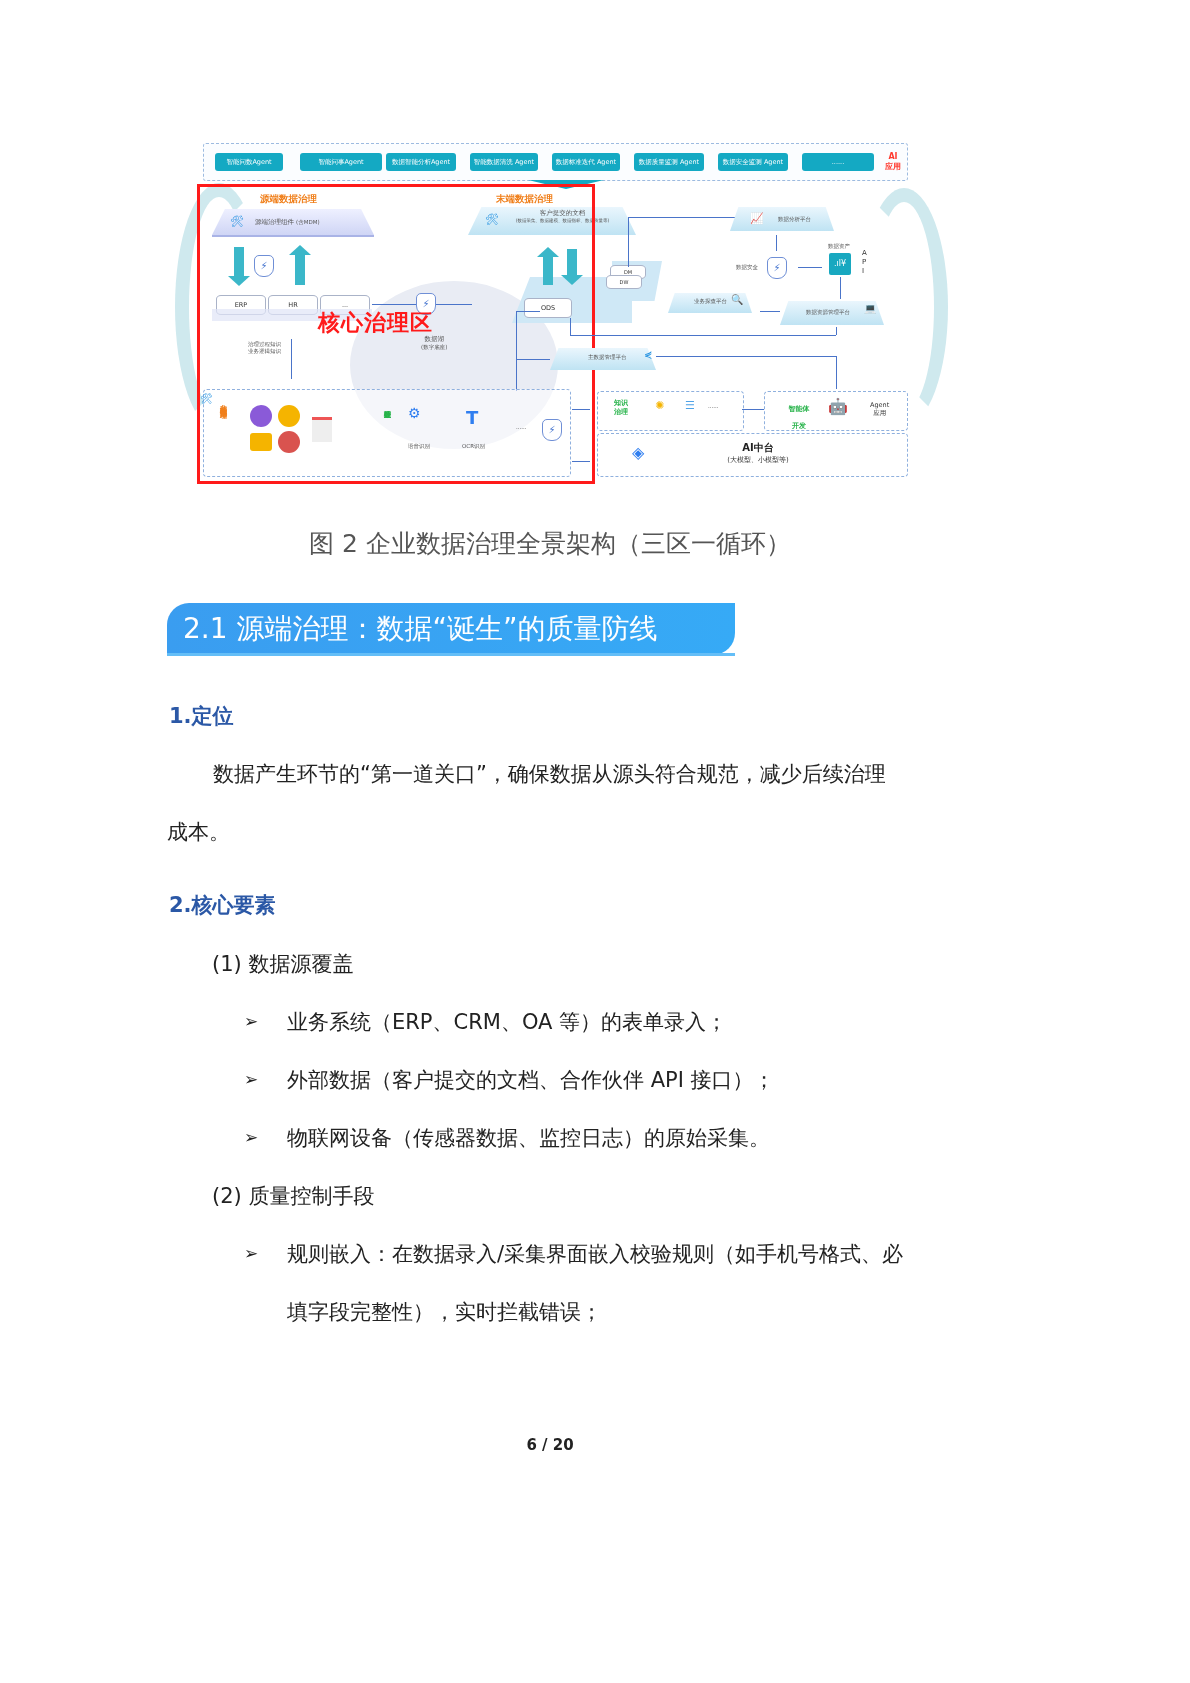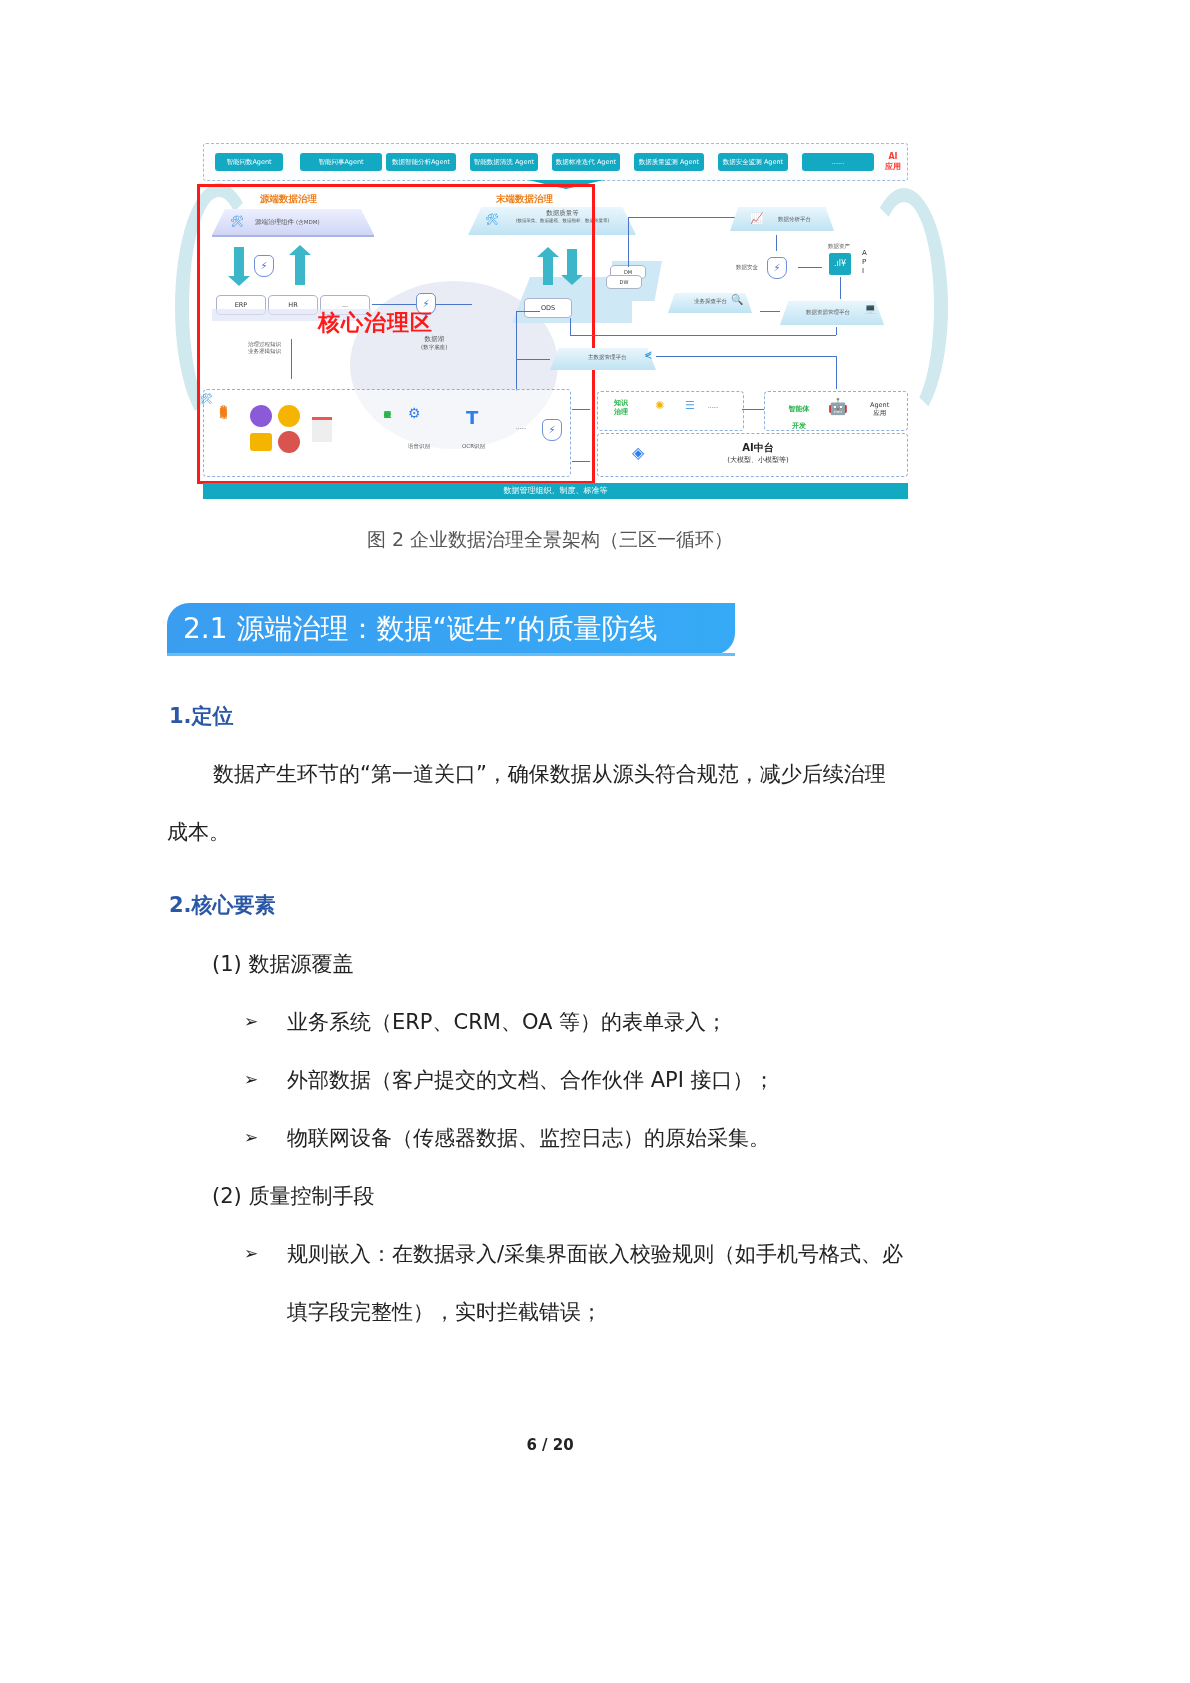--- a/index.html
+++ b/index.html
@@ -30,21 +30,21 @@
   .hero { left:118px; top:165px; color:#ff1a1a; font-size:22px; font-weight:bold; letter-spacing:1px; font-family:"DejaVu Sans",sans-serif; }
   .dashbox { position:absolute; border:1px dashed #8fb0de; border-radius:4px; background:rgba(255,255,255,0.55); }
   .green { color:#27b34a; font-weight:bold; }
   .orange-v { color:#f07f1a; font-size:7px; font-weight:bold; writing-mode:vertical-rl; letter-spacing:1px; }
   .circ { position:absolute; width:22px; height:22px; border-radius:50%; }
   .line { position:absolute; background:#4a74c9; }
   .footer-bar { left:3px; top:340px; width:705px; height:16px; background:#14a9c3; color:#fff; font-size:8px; text-align:center; line-height:16px; }
   .arc { position:absolute; border:14px solid #cfe9ee; border-radius:50%; }
 
   
-  .caption { left:0; width:1100px; top:527px; text-align:center; font-size:19px; color:#555; }
+  .caption { left:0; width:1100px; top:527px; text-align:center; font-size:25px; color:#555; }
   .banner { left:167px; top:603px; width:568px; height:52px; background:linear-gradient(90deg,#3a9df0,#36aaf6);
             border-radius:22px 0 22px 0; color:#fff; font-size:28px; line-height:52px; padding-left:16px; box-sizing:border-box; }
   .banner-under { left:167px; top:653px; width:568px; height:3px; background:#64bef7; }
   .h2 { color:#2b58a6; font-size:21px; font-weight:bold; left:169px; }
   .p { font-size:21px; color:#222; }
   .bullet { position:absolute; left:244px; font-size:17px; color:#222; }
   .page-no { left:0; width:1100px; top:1436px; text-align:center; font-size:15px; font-weight:bold; color:#222; }
 </style>
 </head>
 <body>
@@ -103,21 +103,21 @@
   <div class="abs tiny" style="left:48px;top:198px;text-align:center;">
     <div>治理过程知识</div>
     <div>业务逻辑知识</div>
   </div>
   <div class="line" style="left:91px;top:196px;width:1px;height:40px;"></div>
 
   <div class="abs zone-title" style="left:296px;top:50px;">末端数据治理</div>
   <div class="trap-b" style="left:268px;top:64px;width:168px;height:28px;"></div>
   <div class="abs" style="left:285px;top:70px;color:#1f8fe0;font-size:11px;">🛠</div>
   <div class="abs" style="left:300px;top:66px;width:125px;text-align:center;">
-    <div class="small">数据质量等</div>
+    <div class="small">客户提交的文档</div>
     <div style="font-size:4.5px;color:#555;line-height:6px;">(数据采集、数据建模、数据指标、数据质量等)</div>
   </div>
 
   <div class="abs" style="left:312px;top:134px;width:120px;height:46px;background:#cfe8f6;clip-path:polygon(15% 0,100% 0,100% 100%,0 100%);"></div>
   <div class="abs" style="left:337px;top:104px;border-left:11px solid transparent;border-right:11px solid transparent;border-bottom:10px solid #3bb7c9;"></div>
   <div class="vbar" style="left:343px;top:114px;height:28px;"></div>
   <div class="vbar" style="left:367px;top:106px;height:28px;"></div>
   <div class="abs" style="left:361px;top:132px;border-left:11px solid transparent;border-right:11px solid transparent;border-top:10px solid #3bb7c9;"></div>
   <div class="cyl" style="left:324px;top:155px;width:46px;">ODS</div>
   <div class="abs" style="left:412px;top:118px;width:50px;height:40px;background:#cfe8f6;clip-path:polygon(0 0,100% 0,85% 100%,0 100%);"></div>
@@ -196,21 +196,20 @@
   <div class="abs green" style="left:182px;top:262px;font-size:7px;writing-mode:vertical-rl;">数据处理</div>
   <div class="abs" style="left:208px;top:262px;font-size:14px;color:#2f7ef0;">⚙</div>
   <div class="abs tiny" style="left:208px;top:300px;">语音识别</div>
   <div class="abs" style="left:266px;top:264px;font-size:18px;font-weight:bold;color:#2f7ef0;">T</div>
   <div class="abs tiny" style="left:262px;top:300px;">OCR识别</div>
   <div class="abs tiny" style="left:316px;top:281px;">......</div>
   <div class="shield" style="left:342px;top:276px;">⚡</div>
   <div class="line" style="left:372px;top:266px;width:18px;height:1px;"></div>
   <div class="line" style="left:372px;top:318px;width:18px;height:1px;"></div>
 
-  <div class="abs footer-bar">数据管理组织、制度、标准等</div>
 </div>
 
 <div class="abs caption">图 2  企业数据治理全景架构（三区一循环）</div>
 
 <div class="abs banner">2.1 源端治理：数据“诞生”的质量防线</div>
 <div class="abs banner-under"></div>
 
 <div class="abs h2" style="top:702px;">1.定位</div>
 <div class="abs p" style="left:213px;top:760px;">数据产生环节的“第一道关口”，确保数据从源头符合规范，减少后续治理</div>
 <div class="abs p" style="left:167px;top:818px;">成本。</div>

